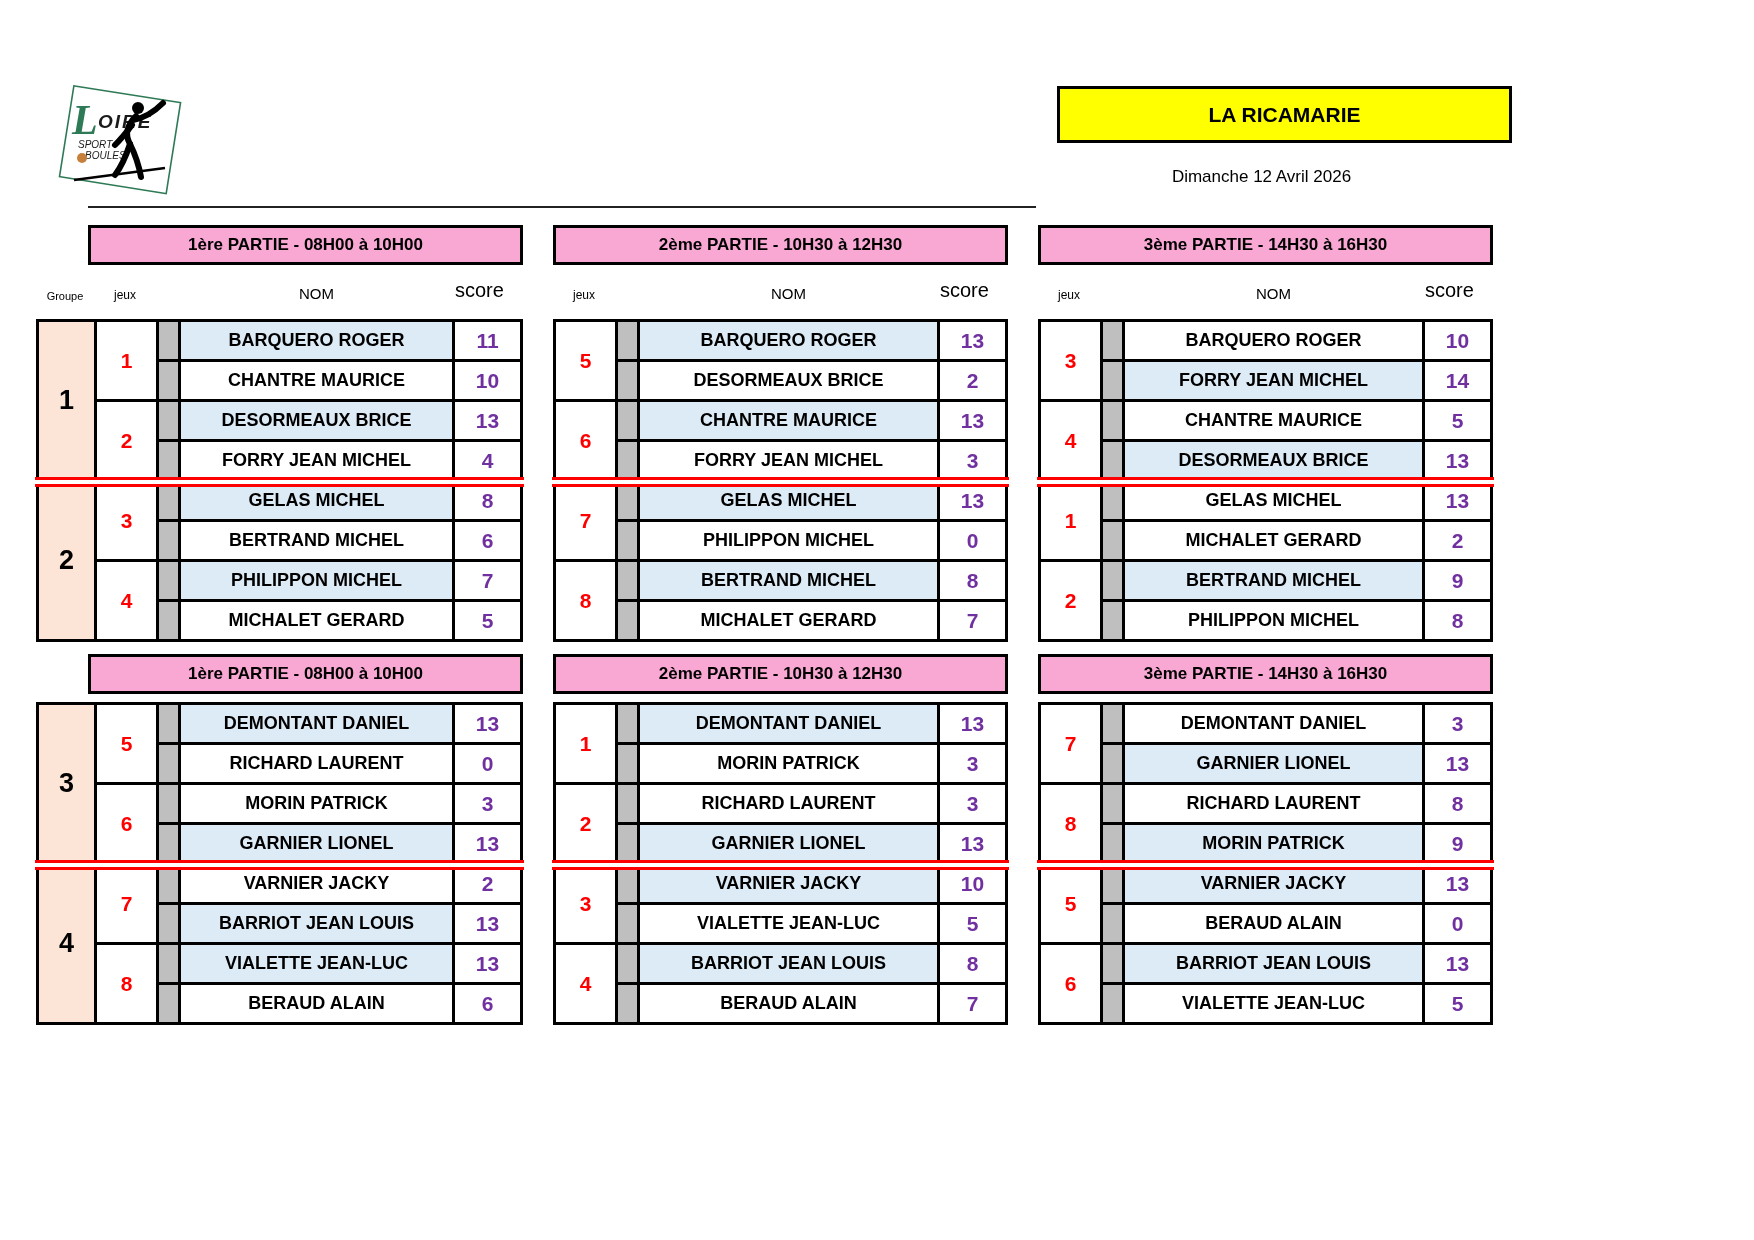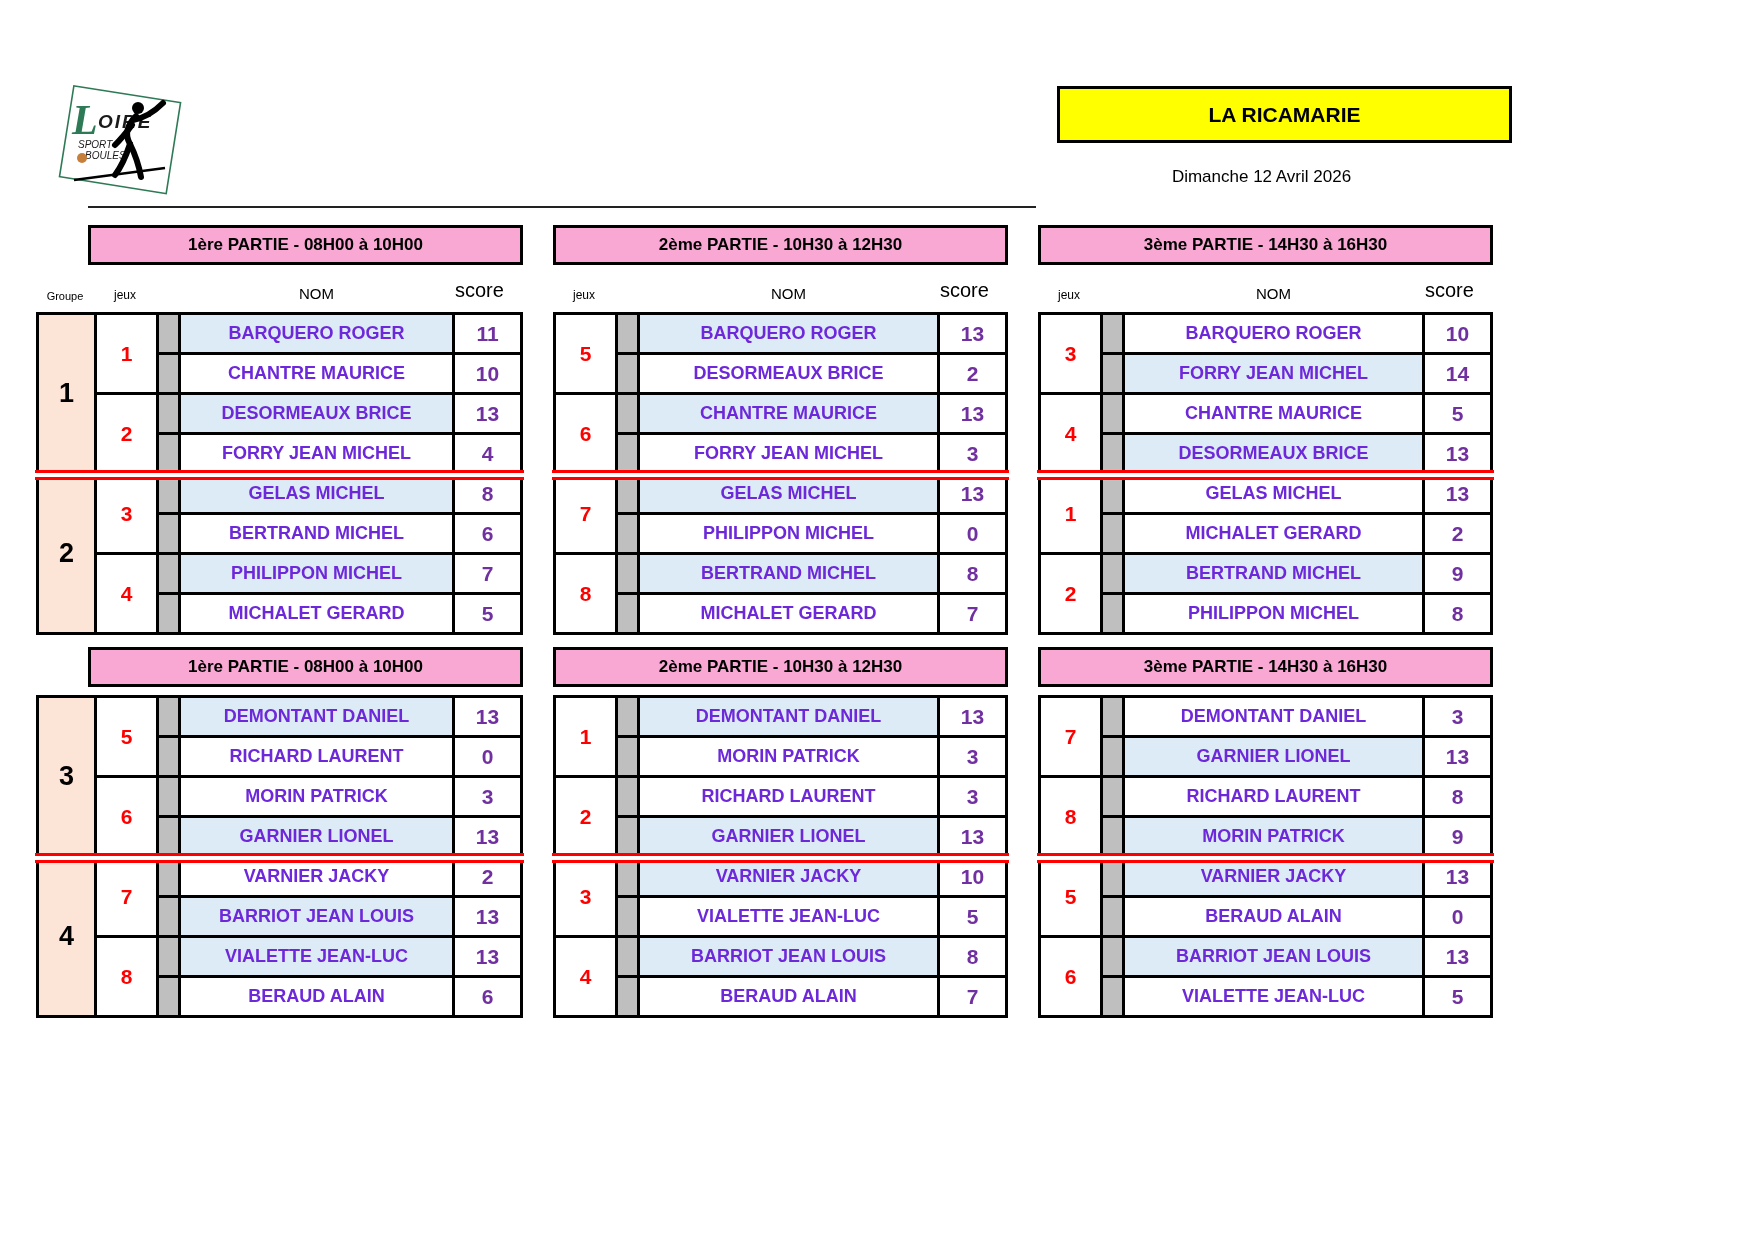--- a/index.html
+++ b/index.html
@@ -23,37 +23,37 @@
   .content{position:absolute;left:36px;top:225px;width:1456px;}
   .trow{display:flex;gap:30px;}
   .trow.second{margin-top:12px;}
   .colw{width:487px;flex:none;}
   .colm{width:455px;flex:none;}
 
   .banner{height:34px;background:#f9a8d4;border:3px solid #000;display:flex;
           align-items:center;justify-content:center;font-weight:bold;font-size:17px;color:#000;}
   .colw .banner{margin-left:52px;}
 
-  .labels{display:flex;height:37px;align-items:flex-end;padding-bottom:10px;color:#000;}
+  .labels{display:flex;height:37px;align-items:flex-end;padding-bottom:17px;color:#000;}
   .lg{width:58px;text-align:center;font-size:11px;}
   .lj{width:62px;text-align:center;font-size:12px;}
   .ld{width:22px;}
   .ln{flex:1;text-align:center;font-size:15px;}
   .ls{width:68px;text-align:left;font-size:20px;}
   .tgap{height:8px;}
 
   .twrap{position:relative;}
   table.scoretable{border-collapse:collapse;table-layout:fixed;width:100%;}
   .scoretable td{border:3px solid #000;padding:0;text-align:center;vertical-align:middle;overflow:hidden;}
   .scoretable tr{height:40px;}
   col.c-grp{width:58px;} col.c-jeu{width:62px;} col.c-div{width:22px;} col.c-sc{width:68px;}
   td.grp{background:#FCE4D6;font-weight:bold;font-size:27px;color:#000;}
   td.jeu{background:#fff;color:#FF0000;font-weight:bold;font-size:21px;}
   td.div{background:#BFBFBF;}
-  td.nom{background:#fff;font-weight:bold;font-size:18px;color:#6d28d9;white-space:nowrap;}
+  td.nom{background:#fff;font-weight:bold;font-size:18px;color:#000000;white-space:nowrap;}
   td.nom.hl{background:#DDEBF7;}
   td.sc{background:#fff;color:#7030A0;font-weight:bold;font-size:21px;}
 
   .redline{position:absolute;left:-1px;right:-1px;top:158px;height:4px;background:#fff;
            border-top:3px solid #FF0000;border-bottom:3px solid #FF0000;z-index:3;}
 </style>
 </head>
 <body>
 
 <div class="page">

